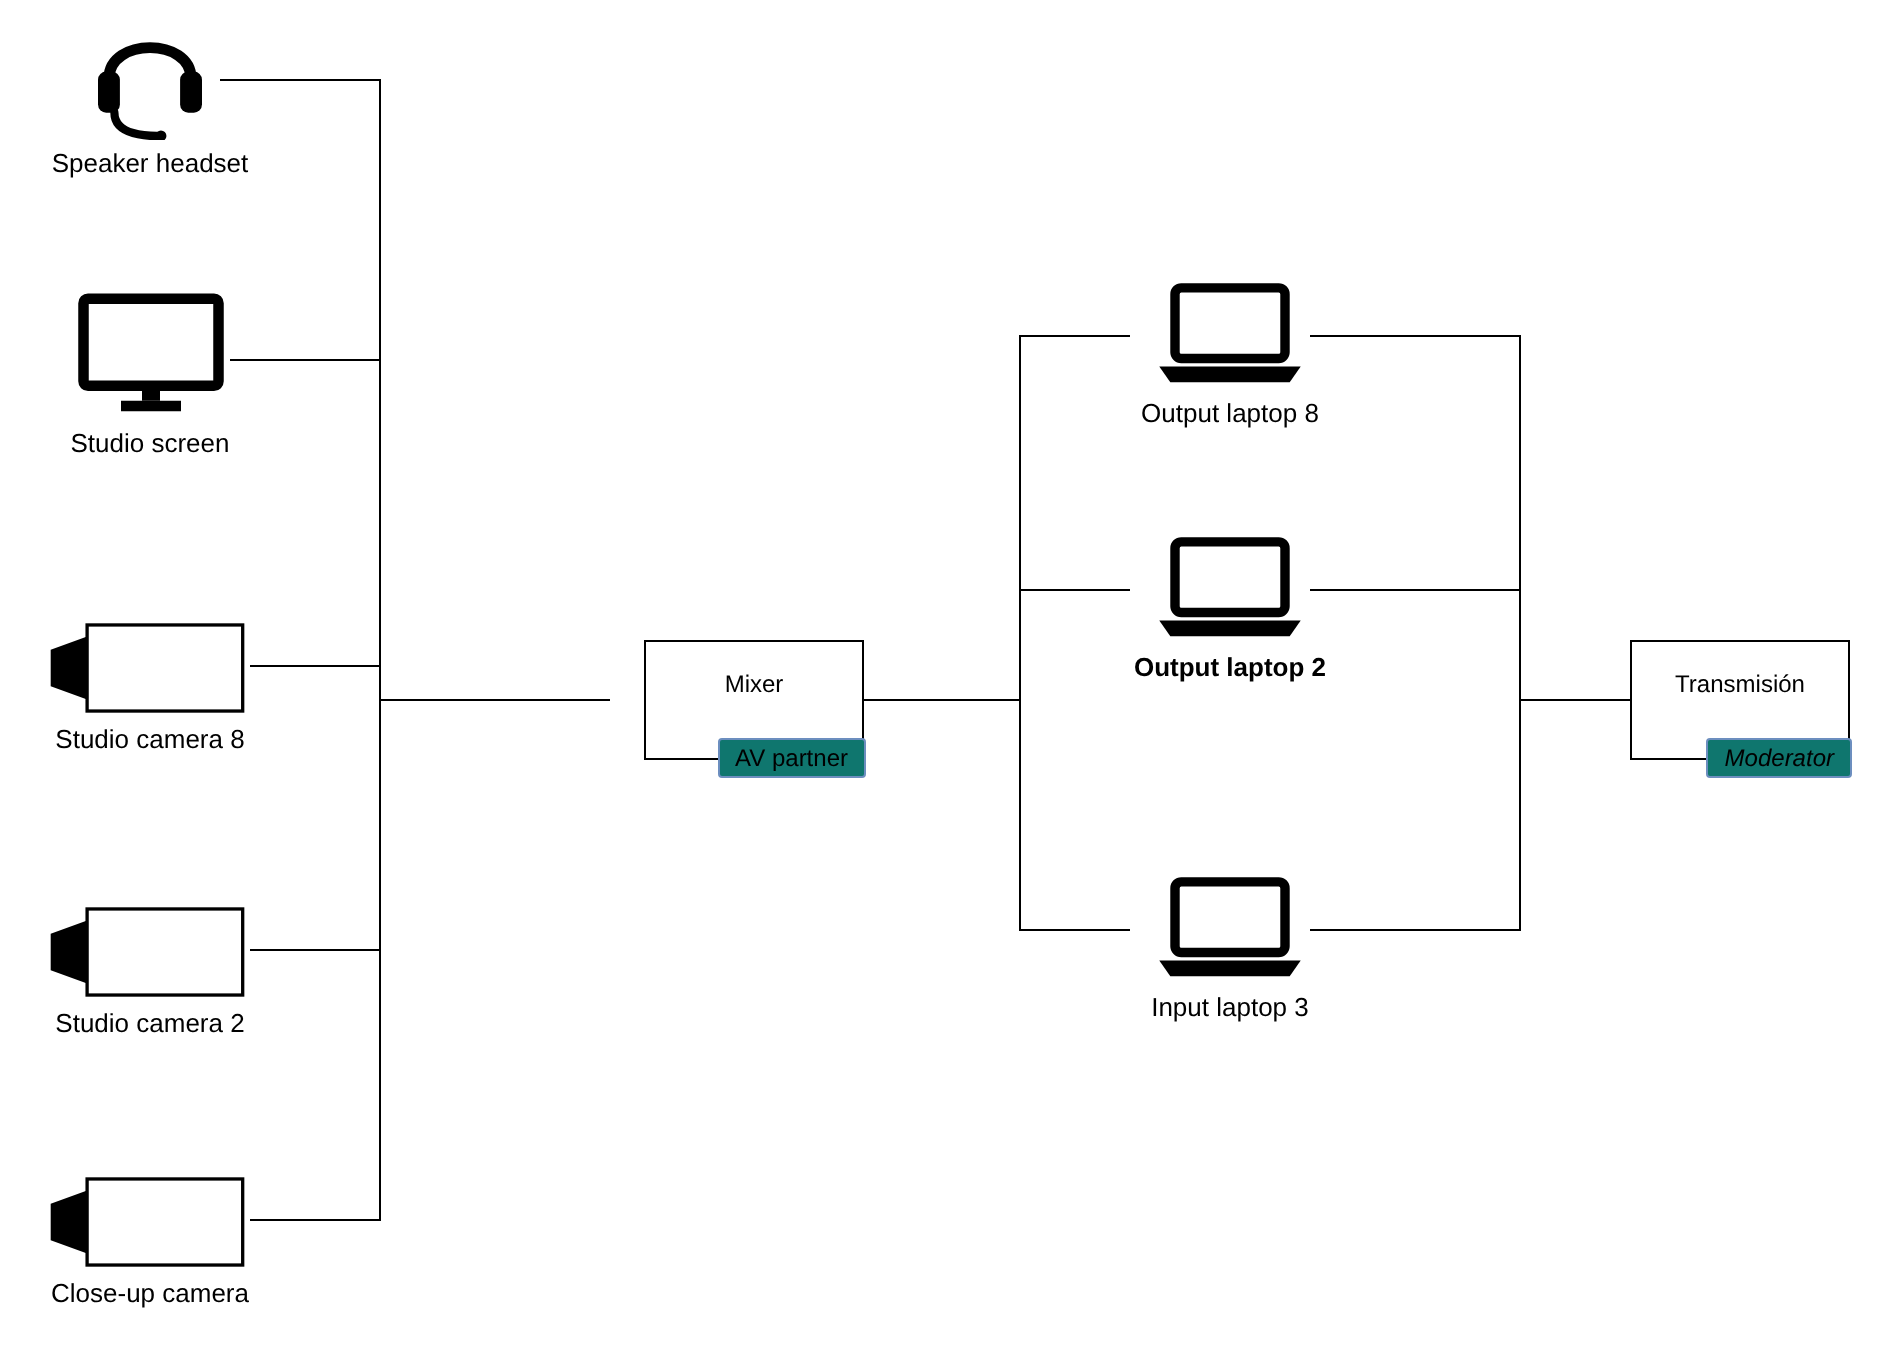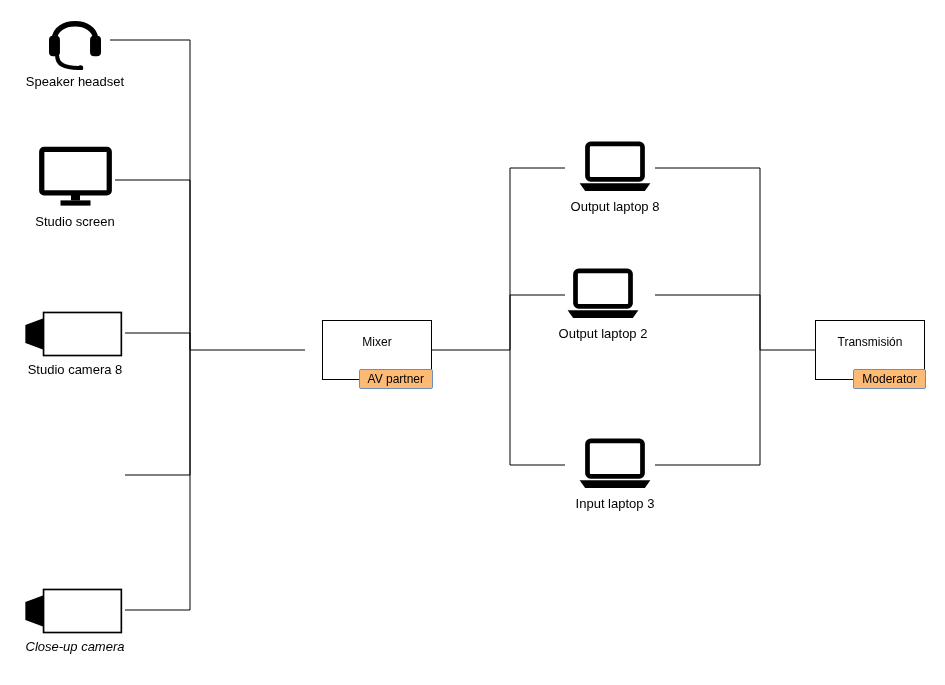--- a/index.html
+++ b/index.html
@@ -27,21 +27,21 @@
     font-size: 13px;
   }
   .box {
     position: absolute;
     border: 1px solid #000;
     background: #fff;
     box-sizing: border-box;
   }
   .tag {
     position: absolute;
-    background: #fdba74;
+    background: #0f766e;
     border: 1px solid #6c8ebf;
     font-size: 12px;
     padding: 2px 8px;
     border-radius: 2px;
     text-align: right;
   }
   svg.wires {
     position: absolute;
     left: 0; top: 0;
     width: 945px;
@@ -112,22 +112,31 @@
 <div class="node" style="left:15px; top:310px; width:120px;">
   <div class="icon" style="display:flex;justify-content:center;">
     <svg width="100" height="48" viewBox="0 0 120 58">
       <polygon points="0,18 22,10 22,48 0,40" fill="#000"></polygon>
       <rect x="22" y="3" width="94" height="52" fill="#fff" stroke="#000" stroke-width="2"></rect>
     </svg>
   </div>
   <div class="label">Studio camera 8</div>
 </div>
 
+<div class="node" style="left:15px; top:452px; width:120px;">
+  <div class="icon" style="display:flex;justify-content:center;">
+    <svg width="100" height="48" viewBox="0 0 120 58">
+      <polygon points="0,18 22,10 22,48 0,40" fill="#000"></polygon>
+      <rect x="22" y="3" width="94" height="52" fill="#fff" stroke="#000" stroke-width="2"></rect>
+    </svg>
+  </div>
+  <div class="label">Studio camera 2</div>
+</div>
 
-<div class="node" style="left:15px; top:587px; width:120px;font-style:italic;">
+<div class="node" style="left:15px; top:587px; width:120px;">
   <div class="icon" style="display:flex;justify-content:center;">
     <svg width="100" height="48" viewBox="0 0 120 58">
       <polygon points="0,18 22,10 22,48 0,40" fill="#000"></polygon>
       <rect x="22" y="3" width="94" height="52" fill="#fff" stroke="#000" stroke-width="2"></rect>
     </svg>
   </div>
   <div class="label">Close-up camera</div>
 </div>
 
 <div class="box" style="left:322px; top:320px; width:110px; height:60px;">
@@ -138,21 +147,21 @@
 <div class="node" style="left:555px; top:140px; width:120px;">
   <div class="icon" style="display:flex;justify-content:center;">
     <svg width="80" height="55" viewBox="0 0 100 70">
       <rect x="15" y="5" width="70" height="45" rx="4" fill="none" stroke="#000" stroke-width="6"></rect>
       <path d="M5 55 H95 L88 65 H12 Z" fill="#000"></path>
     </svg>
   </div>
   <div class="label">Output laptop 8</div>
 </div>
 
-<div class="node" style="left:543px; top:267px; width:120px;">
+<div class="node" style="left:555px; top:267px; width:120px;font-weight:bold;">
   <div class="icon" style="display:flex;justify-content:center;">
     <svg width="80" height="55" viewBox="0 0 100 70">
       <rect x="15" y="5" width="70" height="45" rx="4" fill="none" stroke="#000" stroke-width="6"></rect>
       <path d="M5 55 H95 L88 65 H12 Z" fill="#000"></path>
     </svg>
   </div>
   <div class="label">Output laptop 2</div>
 </div>
 
 <div class="node" style="left:555px; top:437px; width:120px;">
@@ -160,16 +169,16 @@
     <svg width="80" height="55" viewBox="0 0 100 70">
       <rect x="15" y="5" width="70" height="45" rx="4" fill="none" stroke="#000" stroke-width="6"></rect>
       <path d="M5 55 H95 L88 65 H12 Z" fill="#000"></path>
     </svg>
   </div>
   <div class="label">Input laptop 3</div>
 </div>
 
 <div class="box" style="left:815px; top:320px; width:110px; height:60px;">
   <div style="position:absolute; left:0; right:0; top:14px; text-align:center;">Transmisión</div>
-  <div class="tag" style="right:-2px; bottom:-10px;">Moderator</div>
+  <div class="tag" style="right:-2px; bottom:-10px;font-style:italic;">Moderator</div>
 </div>
 
 </div>
 
 </body></html>

